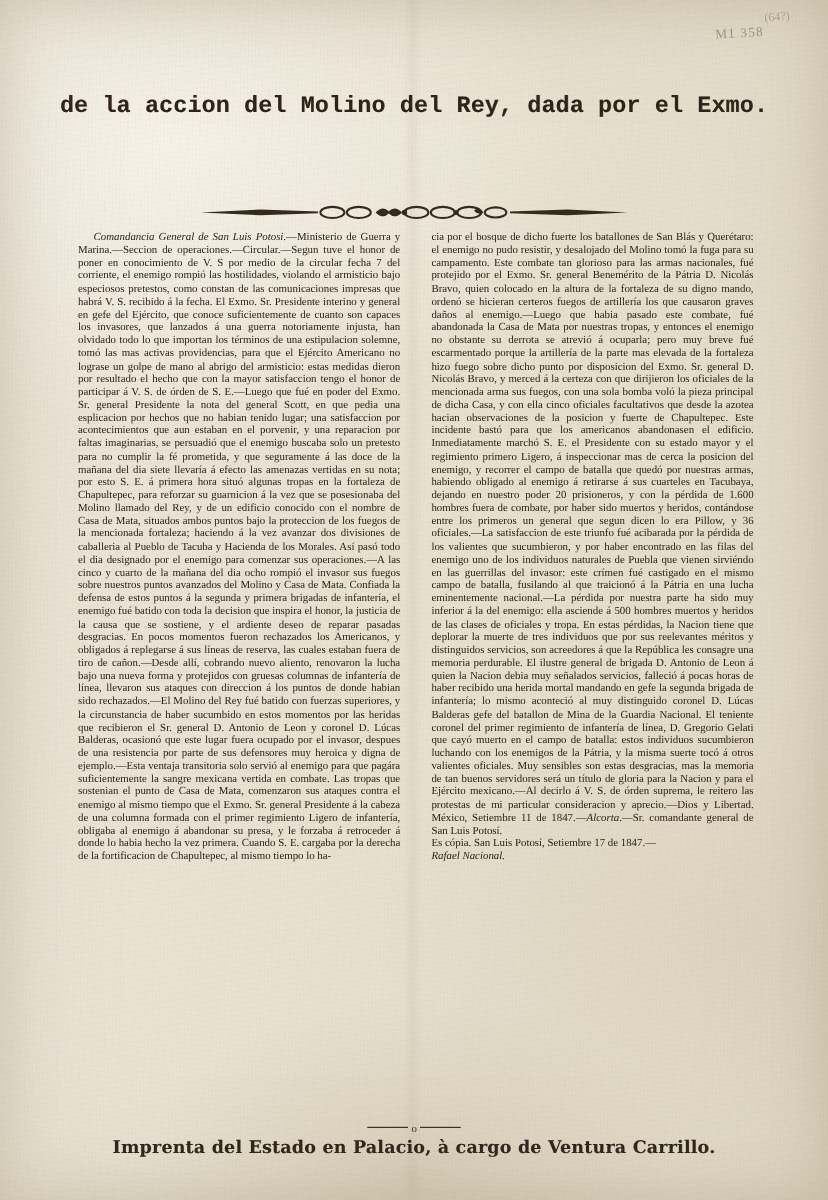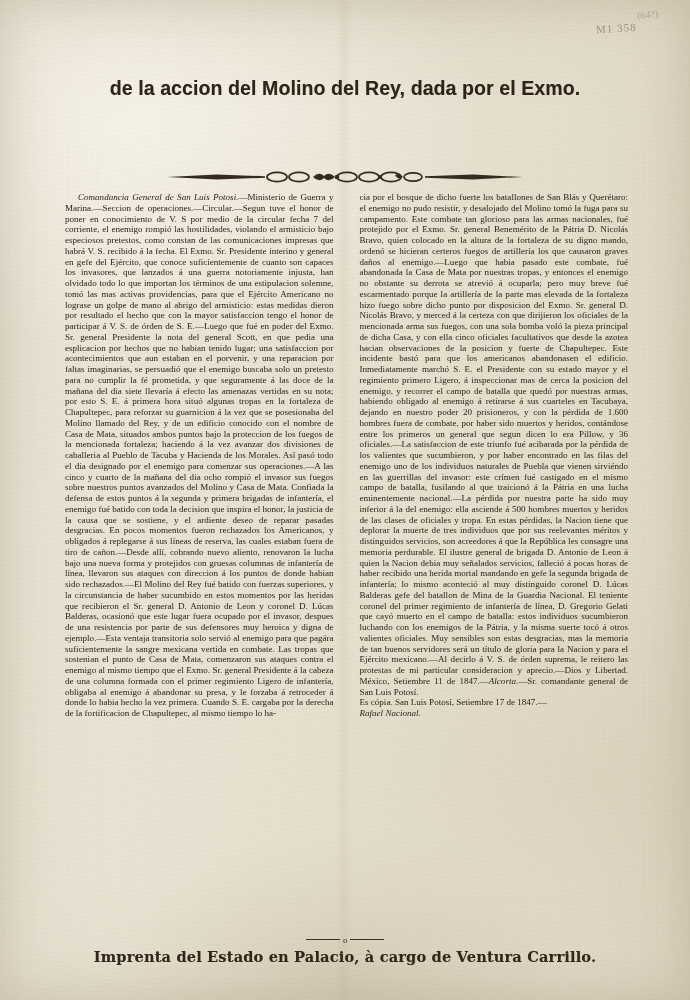--- a/index.html
+++ b/index.html
@@ -88,21 +88,21 @@
     font-family: "DejaVu Serif", "Liberation Serif", serif;
     font-weight: 700;
     font-size: 37px;
     letter-spacing: 4px;
     line-height: 1.02;
     color: #30261b;
     text-shadow: 0.4px 0.3px 0 rgba(48,38,27,0.45), -0.3px 0.2px 0 rgba(48,38,27,0.22);
   }
   .title-sub {
     margin-top: 13px;
-    font-family: Liberation Sans, sans-serif;
+    font-family: Liberation Mono, monospace;
     font-weight: 700;
     font-size: 19.5px;
     line-height: 1.34;
     letter-spacing: 0.1px;
     color: #2e2419;
     text-shadow: 0.3px 0.2px 0 rgba(46,36,25,0.35);
   }
 
   
   .ornament {

